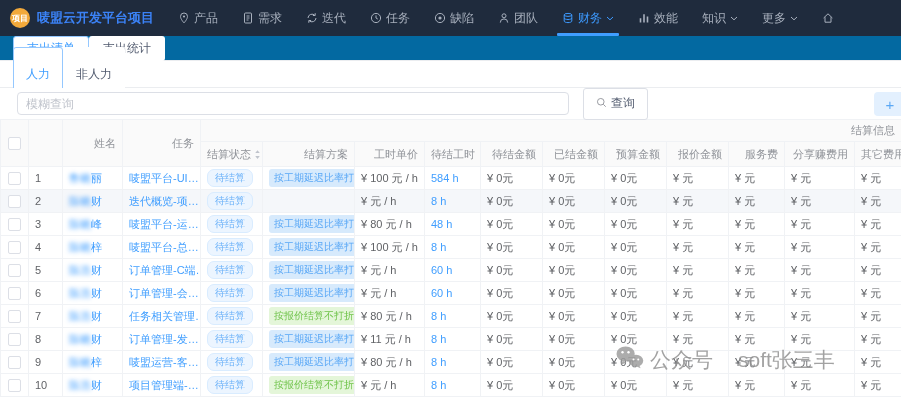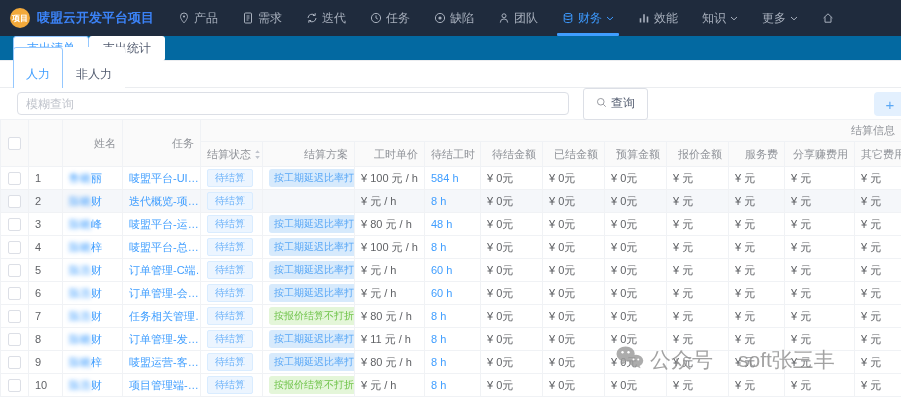--- a/index.html
+++ b/index.html
@@ -73,21 +73,21 @@
   tbody td { height: 23px; font-size: 11px; color: #606266; padding: 0 6px; }
   th.col-check, td.col-check { padding: 0; text-align: center; }
   .checkbox {
     display: inline-block; width: 13px; height: 13px;
     border: 1px solid #dcdfe6; border-radius: 2px; background: #fff; vertical-align: middle; cursor: pointer;
   }
   .link { color: #409eff; text-decoration: none; cursor: pointer; }
   .blurred { filter: blur(2px); }
   .badge-status {
     background: #ecf5ff; color: #6cb2f9; border: 1px solid #d9ecff;
-    border-radius: 2px; font-size: 10px; padding: 1px 7px; display: inline-block;
+    border-radius: 7px; font-size: 10px; padding: 1px 7px; display: inline-block;
   }
   .badge-plan { border-radius: 3px; font-size: 10px; padding: 2px 5px; display: inline-block; }
   .badge-plan.blue { background: #d7eafc; color: #58a7f6; }
   .badge-plan.green { background: #e4f6d9; color: #6fc34a; }
   .sort-icon { display: inline-block; vertical-align: -2px; margin-left: 3px; cursor: pointer; }
   tr.hover td { background: #f5f7fa; }
   
   .watermark {
     position: absolute; left: 615px; top: 344px; z-index: 10;
     display: flex; align-items: center; pointer-events: none;

